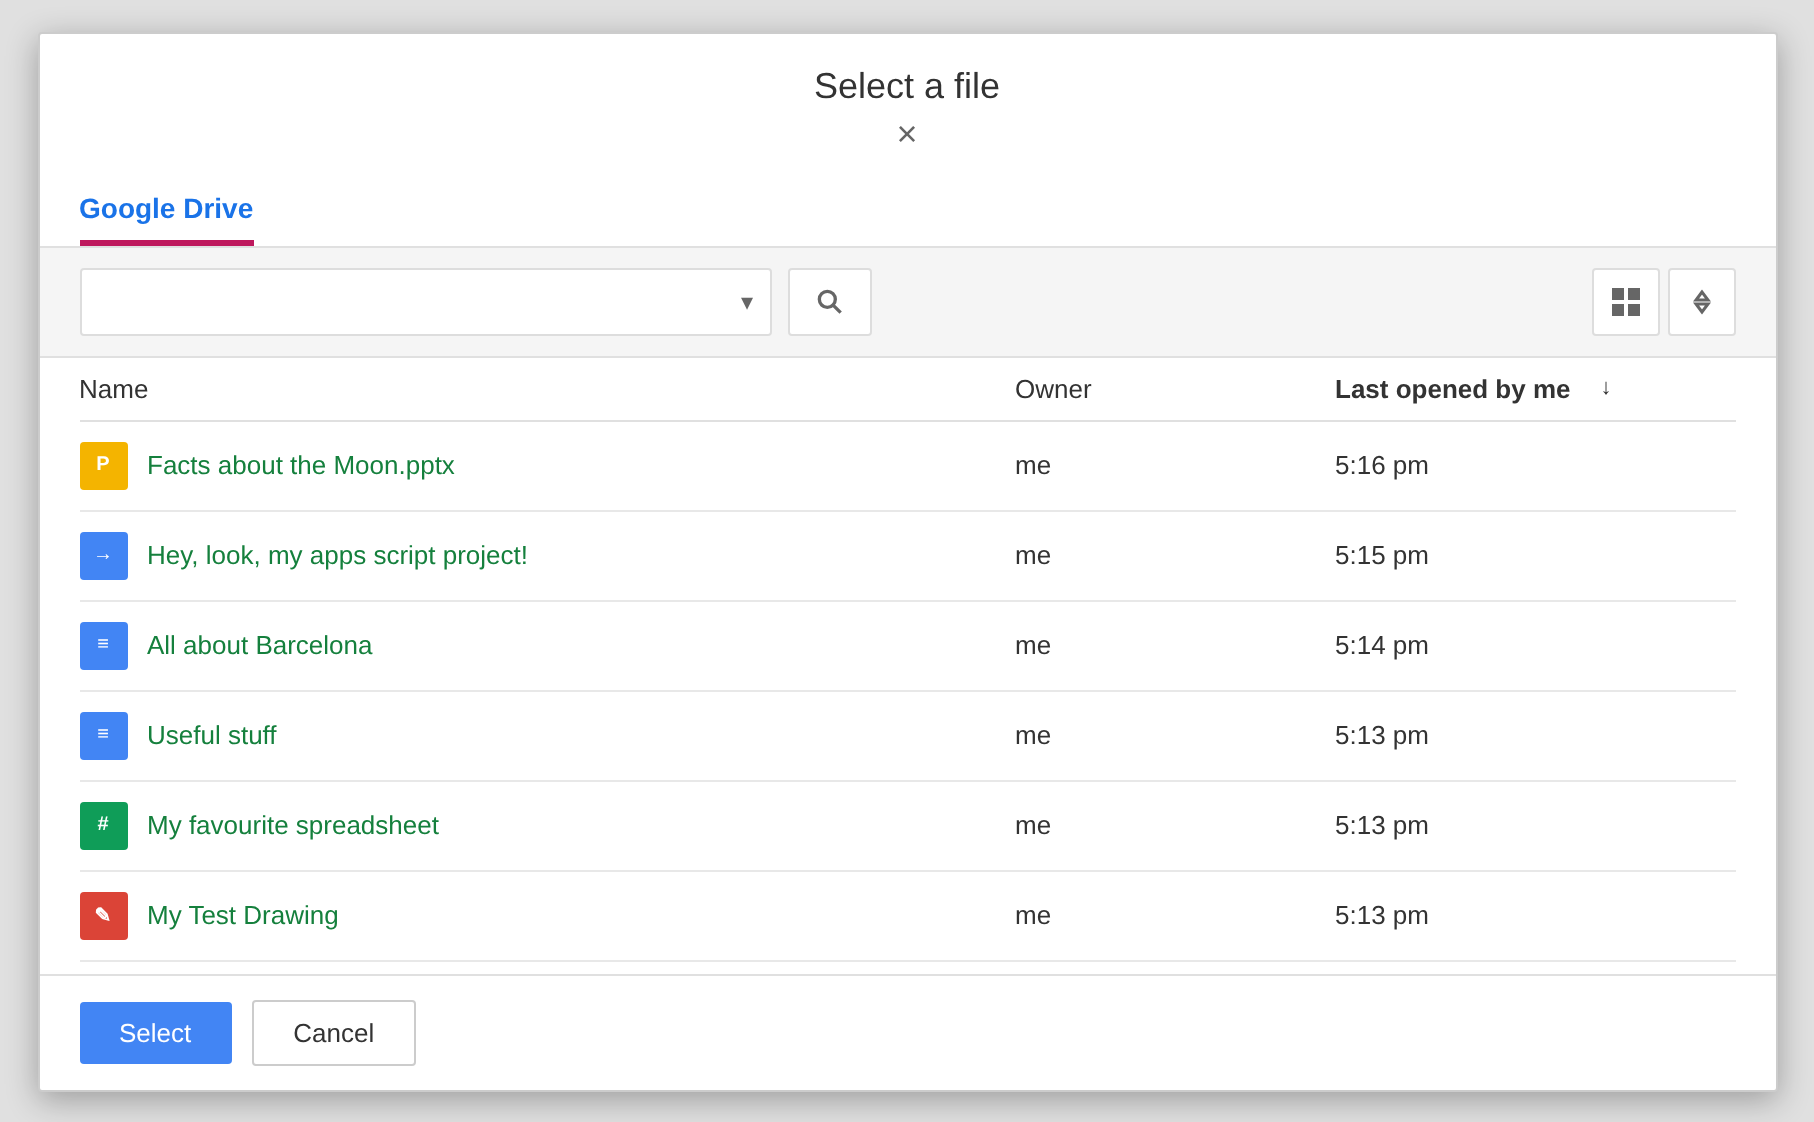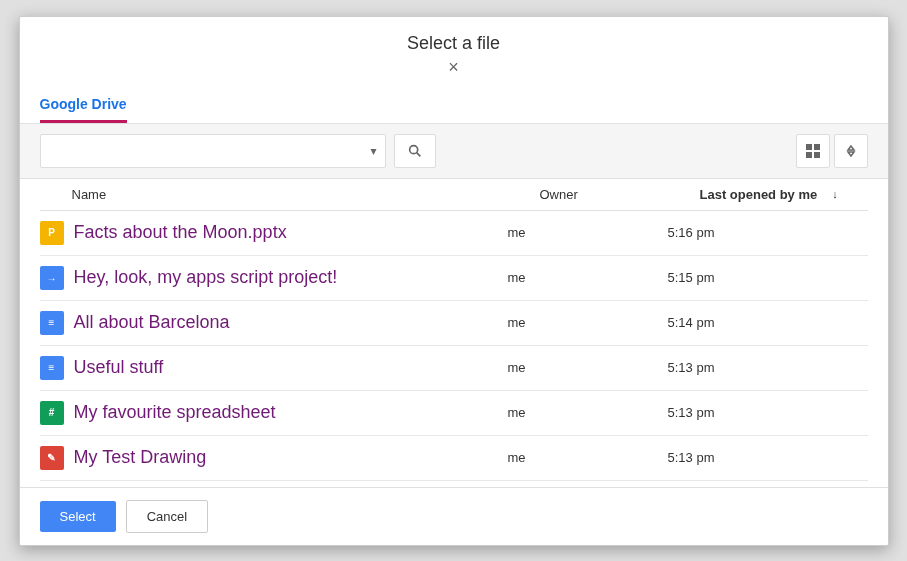--- a/index.html
+++ b/index.html
@@ -136,21 +136,20 @@
     .table-header {
       display: grid;
       grid-template-columns: 1fr 160px 200px;
       padding: 8px 0;
       border-bottom: 1px solid #e0e0e0;
     }
     .col-header {
       font-size: 13px;
       color: #333;
       font-weight: 400;
-      margin-left: 32px;
     }
     .col-header.sortable {
       display: flex;
       align-items: center;
       gap: 15px;
       font-weight: 700;
       cursor: pointer;
     }
     .sort-arrow { font-size: 11px; }
     .file-row {
@@ -169,22 +168,22 @@
     .file-icon {
       width: 24px;
       height: 24px;
       flex-shrink: 0;
       display: flex;
       align-items: center;
       justify-content: center;
       border-radius: 2px;
     }
     .file-name-text {
-      font-size: 18px;
-      color: #701a75;
+      font-size: 13px;
+      color: #15803d;
     }
     .file-owner {
       font-size: 13px;
       color: #333;
     }
     .file-date {
       font-size: 13px;
       color: #333;
     }
     .dialog-footer {

